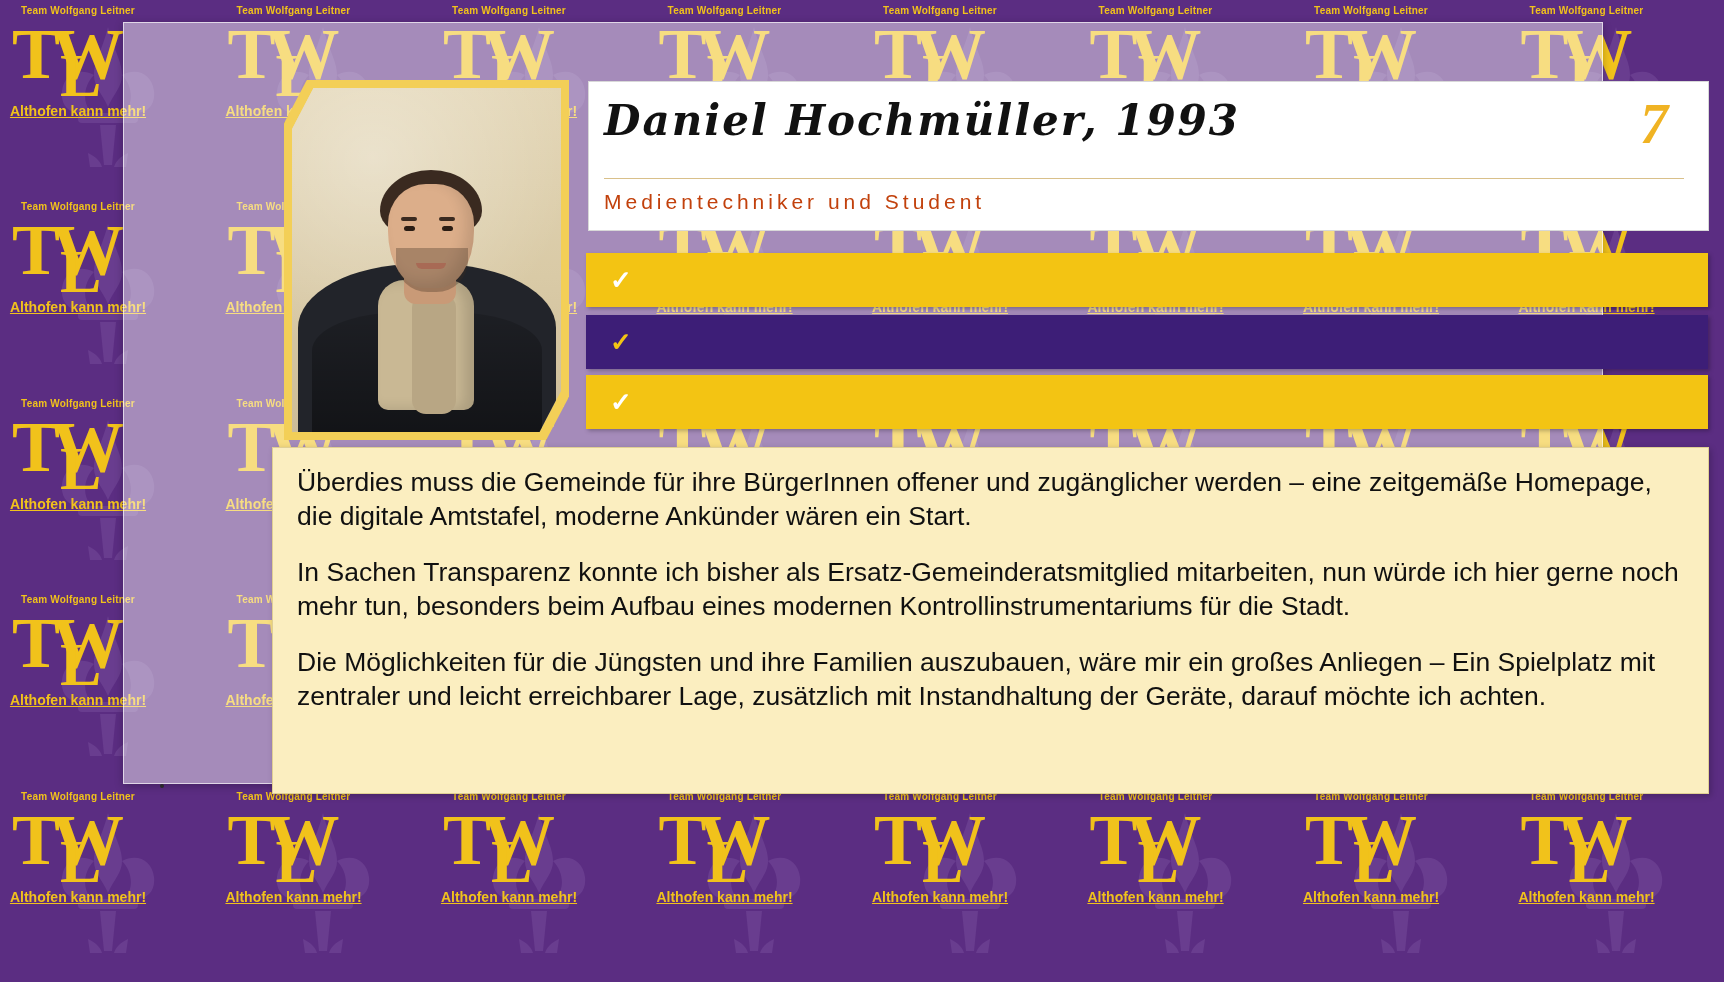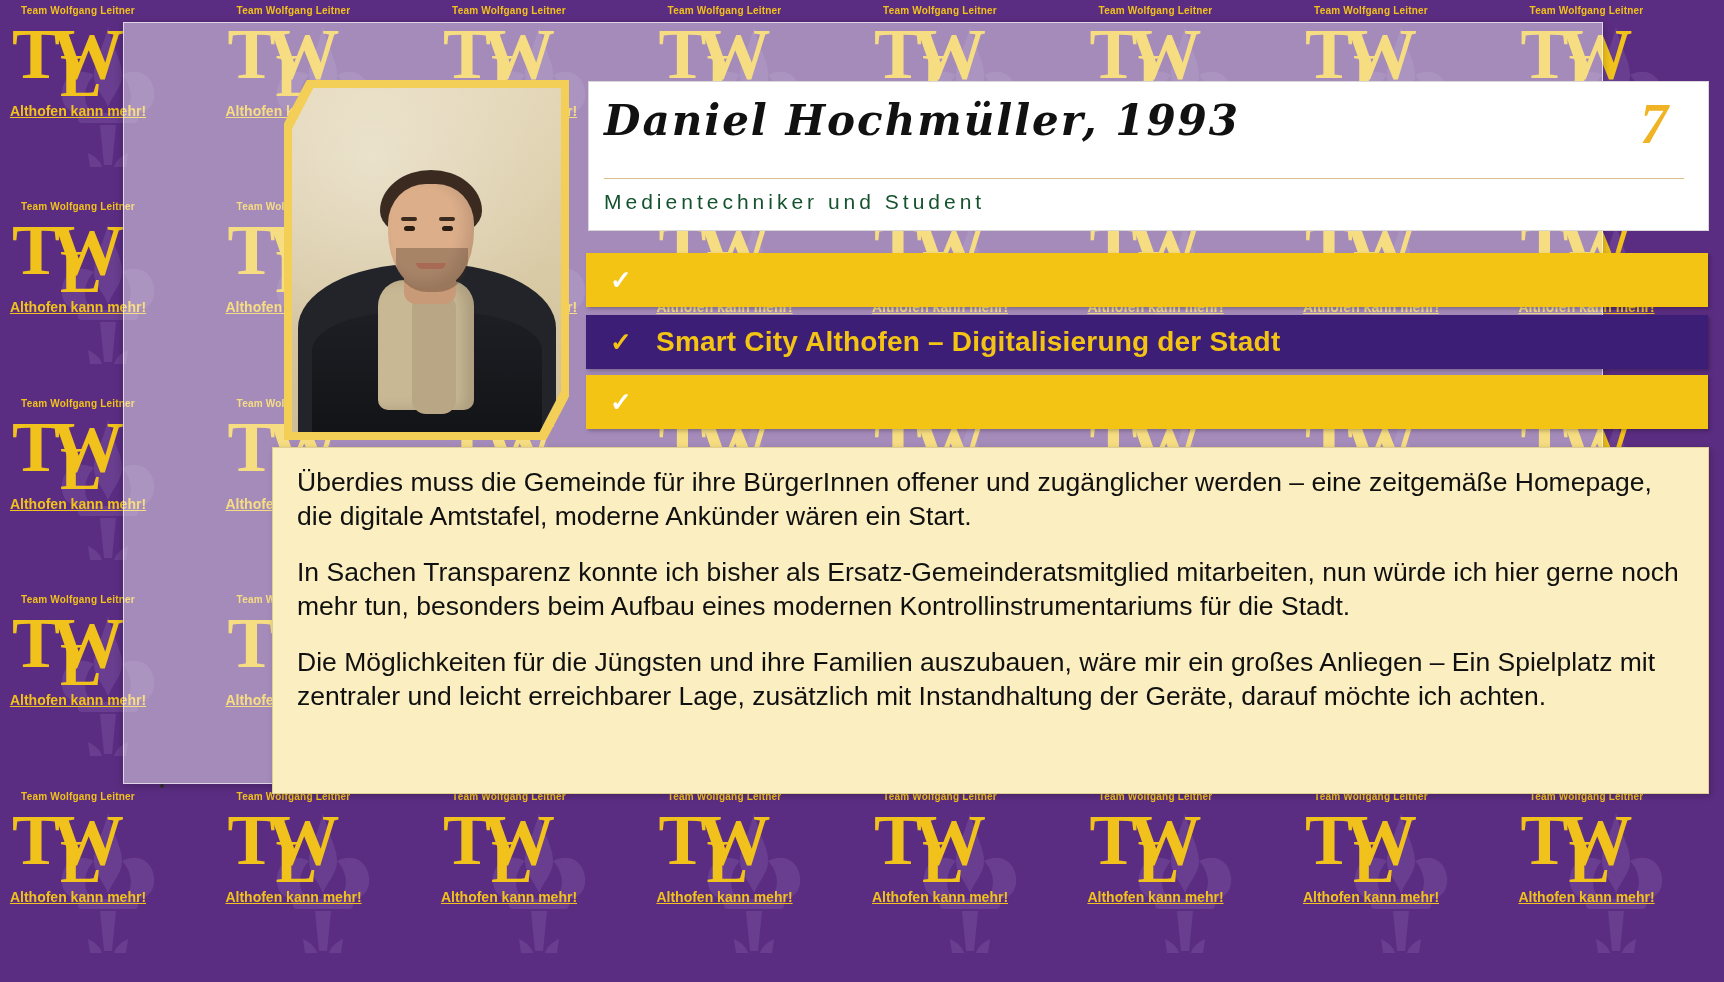--- a/index.html
+++ b/index.html
@@ -154,21 +154,21 @@
     top: 96px;
     height: 1px;
     background: #d9c08a;
   }
   #candidate-role {
     position: absolute;
     left: 15px;
     top: 108px;
     font-size: 21px;
     letter-spacing: 4px;
-    color: #14532d;
+    color: #c2410c;
     white-space: nowrap;
   }
 
   
   #photo-frame {
     position: absolute;
     left: 160px;
     top: 57px;
     width: 285px;
     height: 360px;
@@ -1260,21 +1260,20 @@
       <div id="list-number">7</div>
       <div id="name-rule"></div>
       <div id="candidate-role">Medientechniker und Student</div>
     </div>
 
     <div class="slogan gold" id="slogan-1">
       <span class="check">✓</span>
     </div>
     <div class="slogan purple" id="slogan-2">
       <span class="check">✓</span>
-      <span class="txt">Smart City Althofen – Digitalisierung der Stadt</span>
     </div>
     <div class="slogan gold" id="slogan-3">
       <span class="check">✓</span>
     </div>
 
     <div id="body-panel">
       <p>Überdies muss die Gemeinde für ihre BürgerInnen offener und zugänglicher werden – eine zeitgemäße Homepage, die digitale Amtstafel, moderne Ankünder wären ein Start.</p>
       <p>In Sachen Transparenz konnte ich bisher als Ersatz-Gemeinderatsmitglied mitarbeiten, nun würde ich hier gerne noch mehr tun, besonders beim Aufbau eines modernen Kontrollinstrumentariums für die Stadt.</p>
       <p>Die Möglichkeiten für die Jüngsten und ihre Familien auszubauen, wäre mir ein großes Anliegen – Ein Spielplatz mit zentraler und leicht erreichbarer Lage, zusätzlich mit Instandhaltung der Geräte, darauf möchte ich achten.</p>
     </div>

